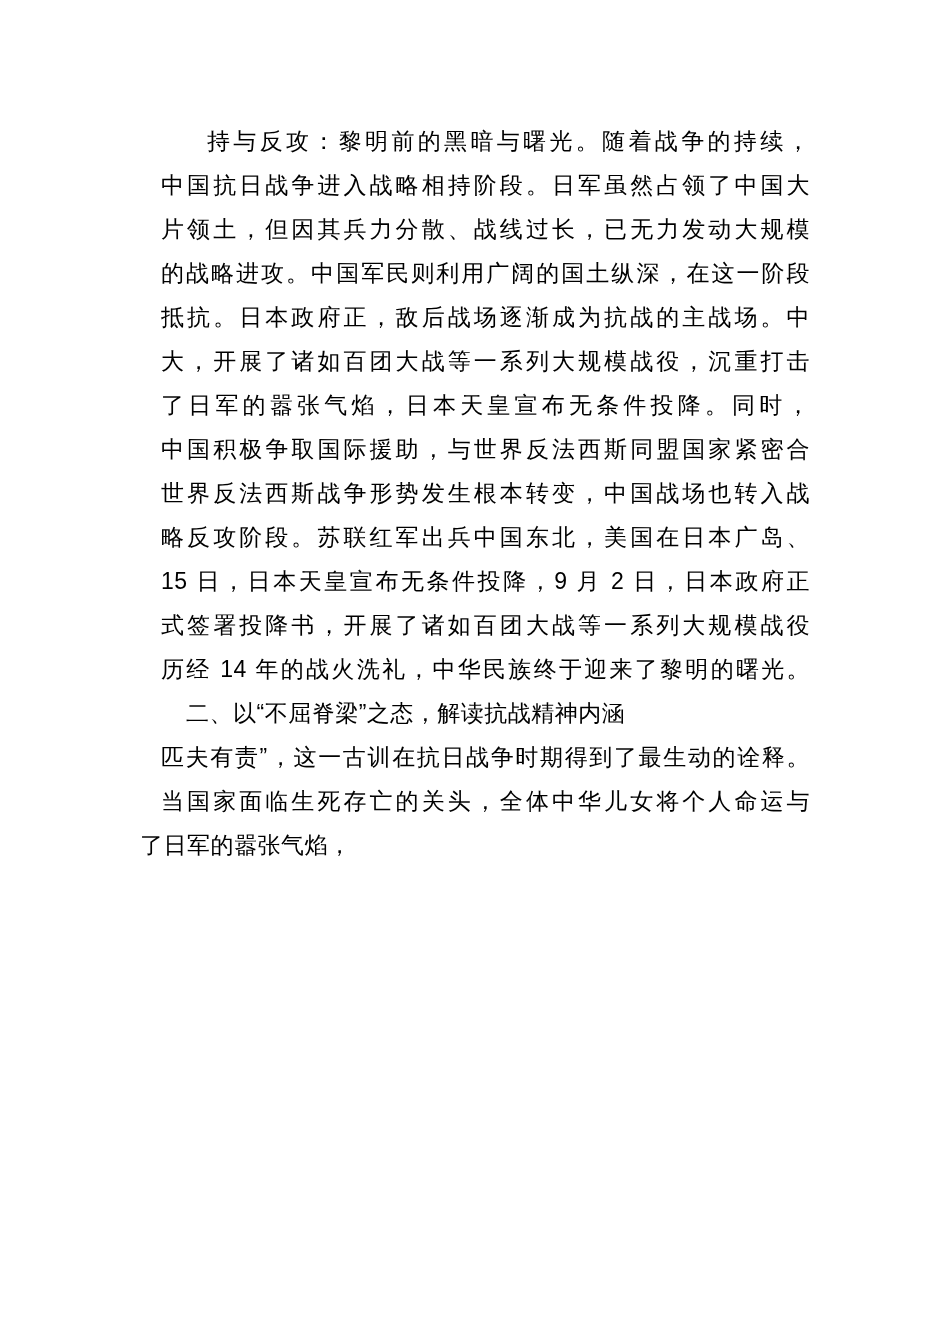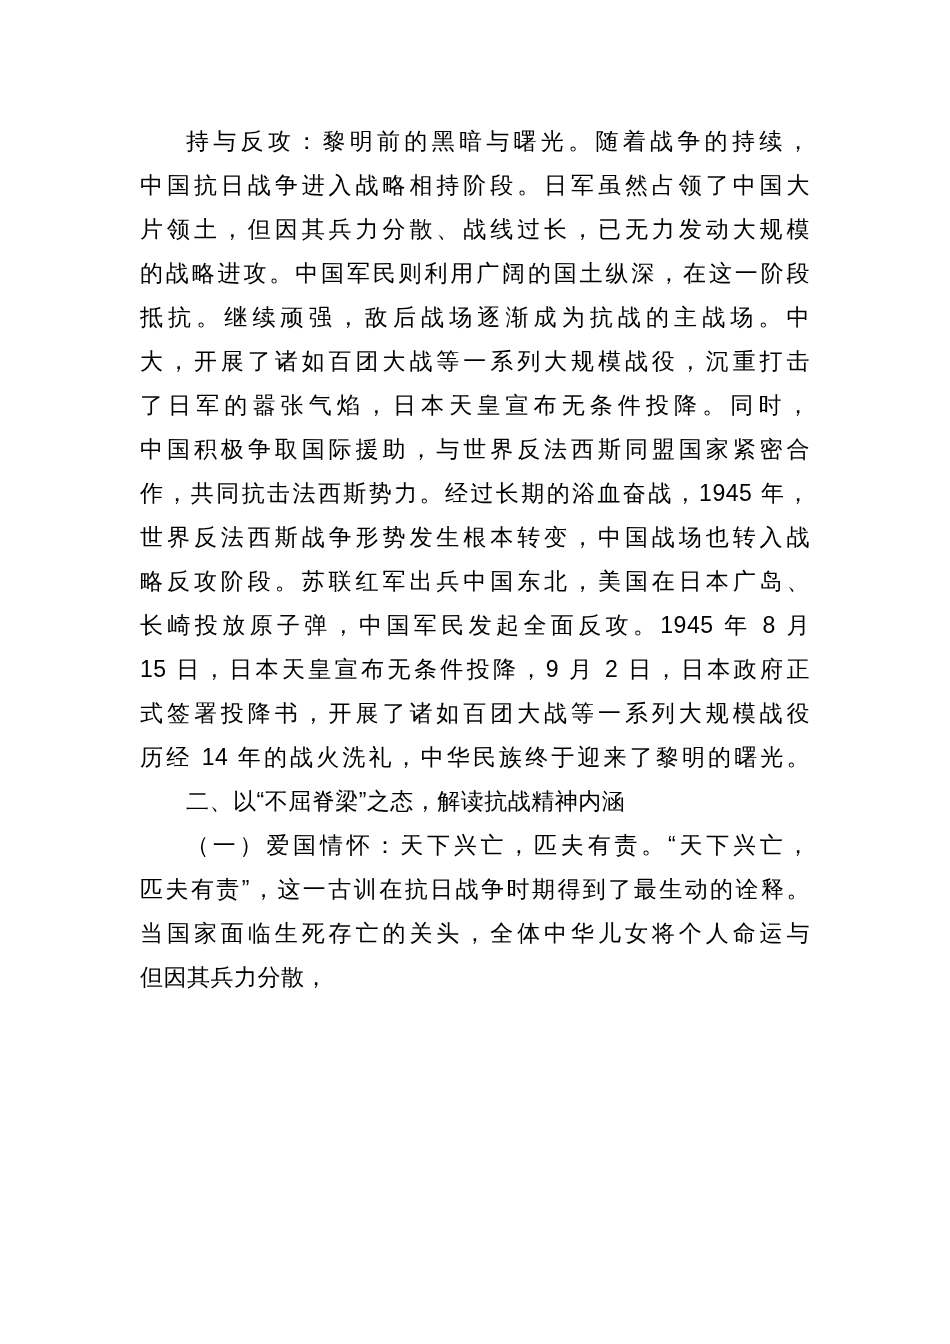--- a/index.html
+++ b/index.html
@@ -27,54 +27,52 @@
     font-size: 23px;
     line-height: 44px;
     color: #000000;
     text-align: justify;
     text-align-last: left;
     letter-spacing: 0.5px;
     white-space: normal;
   }
   .justify-full {
     text-align-last: justify;
+    margin-left: 21px;
   }
   .indent {
     text-indent: 2em;
   }
 </style>
 </head>
 <body>
 
 <div class="page">
   <div class="doc-body">
 
     <div>
       <div class="line indent justify-full">持与反攻：黎明前的黑暗与曙光。随着战争的持续，</div>
       <div class="line justify-full">中国抗日战争进入战略相持阶段。日军虽然占领了中国大</div>
       <div class="line justify-full">片领土，但因其兵力分散、战线过长，已无力发动大规模</div>
       <div class="line justify-full">的战略进攻。中国军民则利用广阔的国土纵深，在这一阶段</div>
-      <div class="line justify-full">抵抗。继续顽强，敌后战场逐渐成为抗战的主战场。中</div>
+      <div class="line justify-full">抵抗。日本政府正，敌后战场逐渐成为抗战的主战场。中</div>
       <div class="line justify-full">大，开展了诸如百团大战等一系列大规模战役，沉重打击</div>
       <div class="line justify-full">了日军的嚣张气焰，日本天皇宣布无条件投降。同时，</div>
       <div class="line justify-full">中国积极争取国际援助，与世界反法西斯同盟国家紧密合</div>
-      <div class="line justify-full">作，共同抗击法西斯势力。经过长期的浴血奋战，1945 年，</div>
       <div class="line justify-full">世界反法西斯战争形势发生根本转变，中国战场也转入战</div>
       <div class="line justify-full">略反攻阶段。苏联红军出兵中国东北，美国在日本广岛、</div>
-      <div class="line justify-full">长崎投放原子弹，中国军民发起全面反攻。1945 年 8 月</div>
       <div class="line justify-full">15 日，日本天皇宣布无条件投降，9 月 2 日，日本政府正</div>
       <div class="line justify-full">式签署投降书，开展了诸如百团大战等一系列大规模战役</div>
       <div class="line justify-full">历经 14 年的战火洗礼，中华民族终于迎来了黎明的曙光。</div>
     </div>
 
     <div>
       <div class="line indent">二、以“不屈脊梁”之态，解读抗战精神内涵</div>
     </div>
 
     <div>
-      <div class="line indent justify-full">（一）爱国情怀：天下兴亡，匹夫有责。“天下兴亡，</div>
       <div class="line justify-full">匹夫有责”，这一古训在抗日战争时期得到了最生动的诠释。</div>
       <div class="line justify-full">当国家面临生死存亡的关头，全体中华儿女将个人命运与</div>
-      <div class="line">但因其兵力分散，</div>
+      <div class="line">了日军的嚣张气焰，</div>
     </div>
 
   </div>
 </div>
 
 </body></html>

